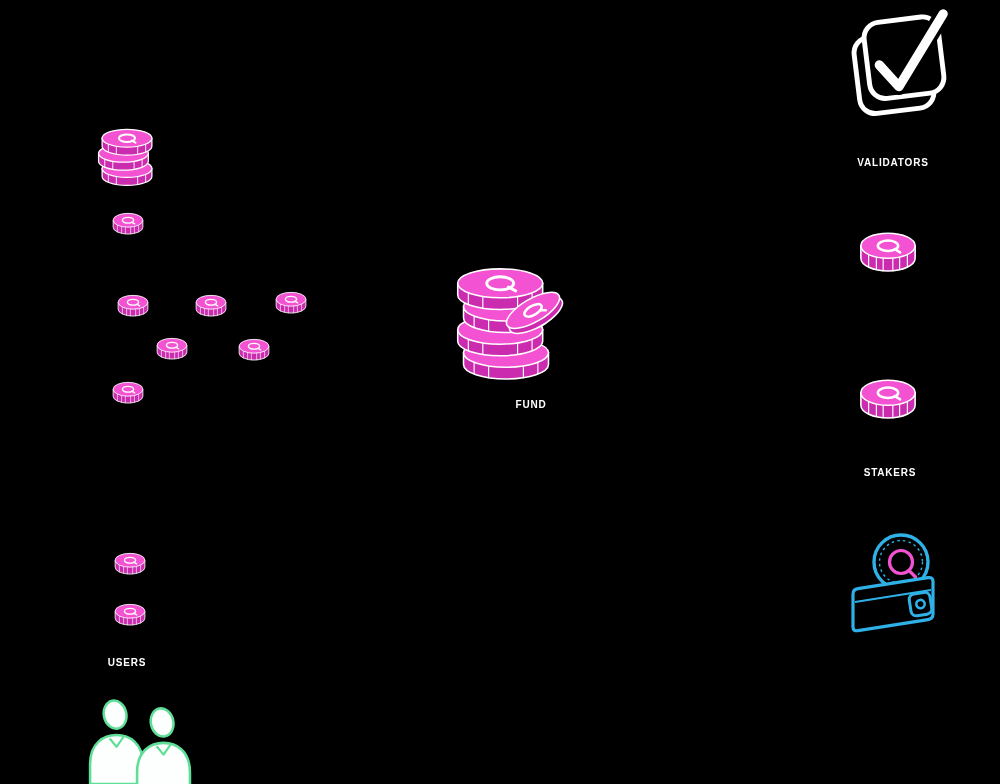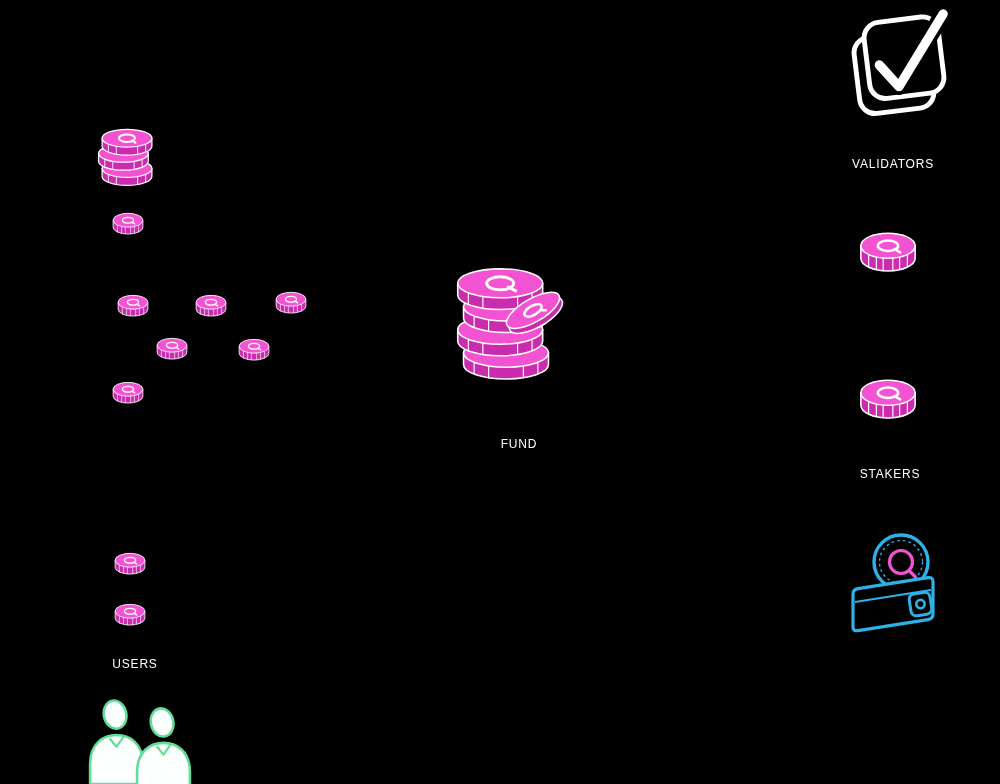--- a/index.html
+++ b/index.html
@@ -17,39 +17,39 @@
     width:1000px;height:784px;
     background:var(--background,#000);
     overflow:hidden;
     font-family:"Liberation Sans",sans-serif;
   }
   .node{position:absolute;}
   .node svg{display:block;width:100%;height:100%;overflow:visible;}
   .label{
     position:absolute;
     color:var(--label-text,#fff);
-    font-size:12px;
+    font-size:10px;
     letter-spacing:0.8px;
     text-align:center;
-    font-weight:400;
+    font-weight:700;
     width:150px;
     line-height:1.2;
     user-select:none;
   }
   
   .n-validators-icon{left:842px;top:4px;width:110px;height:122px;}
   .n-validators-label{left:818px;top:157px;}
   .n-coin-validators{left:857px;top:229px;width:62px;height:49px;}
   .n-coin-stakers{left:857px;top:376px;width:62px;height:49px;}
   .n-stakers-label{left:815px;top:467px;}
   .n-wallet{left:845px;top:510px;width:96px;height:130px;}
   .n-fund-stack{left:450px;top:260px;width:112px;height:122px;}
-  .n-fund-label{left:444px;top:399px;margin-top:38px;}
+  .n-fund-label{left:456px;top:399px;}
   .n-users-stack{left:91px;top:124px;width:72px;height:64px;}
-  .n-users-label{left:60px;top:657px;}
+  .n-users-label{left:52px;top:657px;}
   .n-people{left:80px;top:690px;width:122px;height:94px;}
   .scatter{width:34px;height:27px;}
   .s1{left:111px;top:211px;}
   .s2{left:116px;top:293px;}
   .s3{left:194px;top:293px;}
   .s4{left:274px;top:290px;}
   .s5{left:155px;top:336px;}
   .s6{left:237px;top:337px;}
   .s7{left:111px;top:380px;}
   .s8{left:113px;top:551px;}

